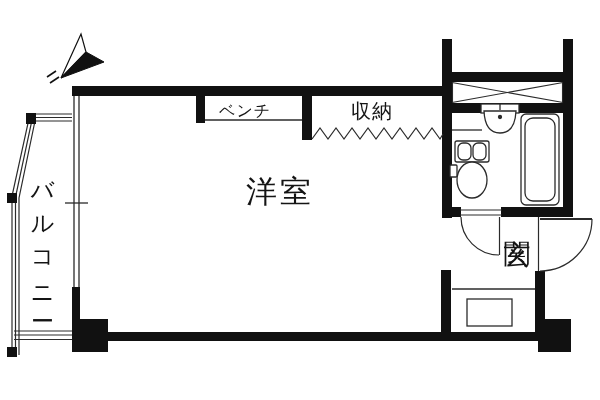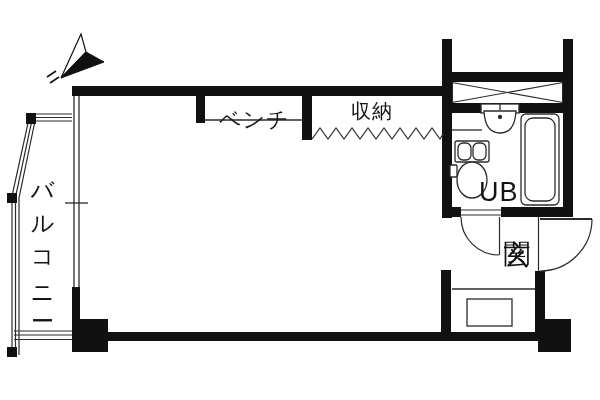--- a/index.html
+++ b/index.html
@@ -2,21 +2,21 @@
 <html><head>
 <meta charset="utf-8">
 <style>
   html,body{margin:0;padding:0;background:#fff;}
   #stage{
     position:relative;width:600px;height:400px;background:#ffffff;overflow:hidden;
     font-family:"Liberation Sans","DejaVu Sans",sans-serif;color:#111;
   }
   #planSvg{position:absolute;left:0;top:0;}
   .lbl{position:absolute;white-space:nowrap;color:#141414;line-height:1;}
-  .lbl-bench{left:219px;top:109px;font-size:22px;letter-spacing:1px;}
+  .lbl-bench{left:219px;top:103px;font-size:16px;letter-spacing:1px;}
   .lbl-storage{left:351px;top:101px;font-size:20px;letter-spacing:1px;}
   .lbl-room{left:246px;top:176px;font-size:31px;letter-spacing:3px;}
   .lbl-size{left:202px;top:214px;font-size:31px;letter-spacing:0px;}
   .lbl-ub{left:479px;top:179px;font-size:27px;letter-spacing:1px;}
   .vtext{writing-mode:vertical-rl;}
   .lbl-entrance{left:503px;top:218px;font-size:27px;letter-spacing:2px;}
   .lbl-balcony{left:31px;top:164px;font-size:23px;letter-spacing:10px;}
 </style>
 </head>
 <body>
@@ -116,17 +116,17 @@
     <g>
       <polygon points="81,34 86,52 61,78" fill="#ffffff" stroke="#111111" stroke-width="1.2"></polygon>
       <polygon points="86,52 104,62 61,78" fill="#111111" stroke="#111111" stroke-width="1"></polygon>
       <line x1="47" y1="77" x2="56" y2="71" stroke="#111111" stroke-width="1.6"></line>
       <line x1="50" y1="83" x2="59" y2="77" stroke="#111111" stroke-width="1.6"></line>
     </g>
   </svg>
 
   <div class="lbl lbl-bench">ベンチ</div>
   <div class="lbl lbl-storage">収納</div>
-  <div class="lbl lbl-ub">UB</div>
+  <div class="lbl lbl-room">洋室</div>
   <div class="lbl vtext lbl-entrance">玄関</div>
   <div class="lbl vtext lbl-balcony">バルコニー</div>
 
 </div>
 
 </body></html>

